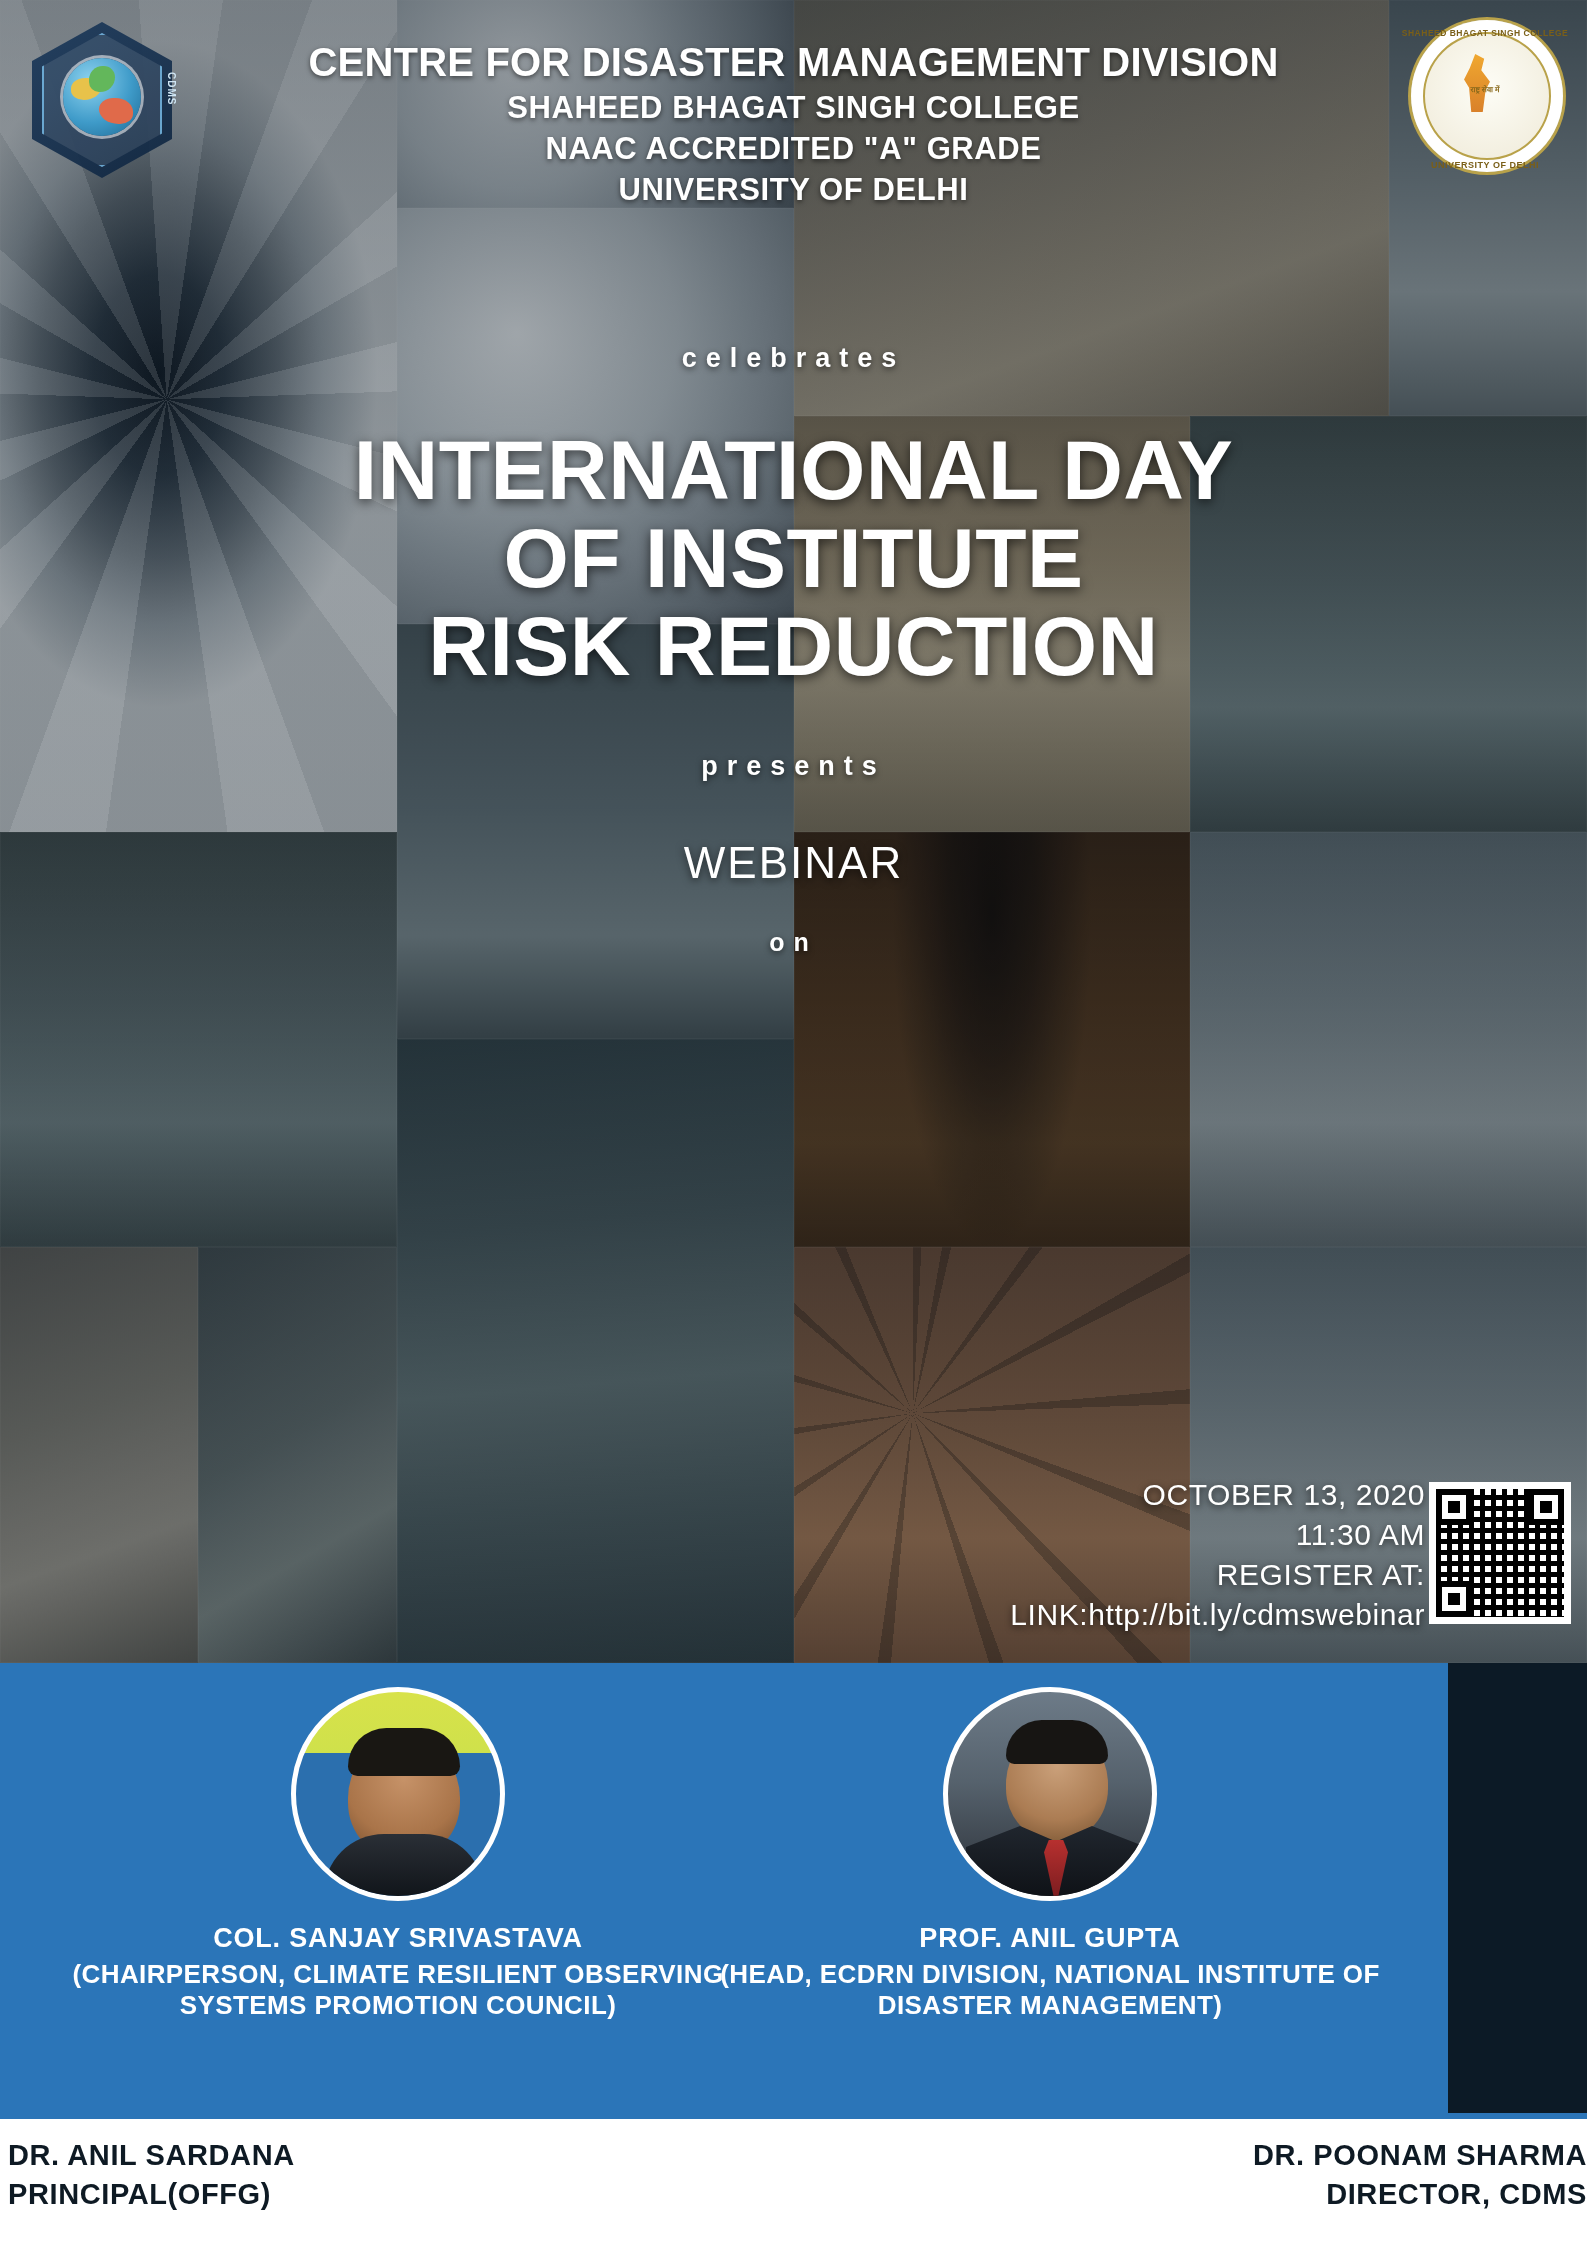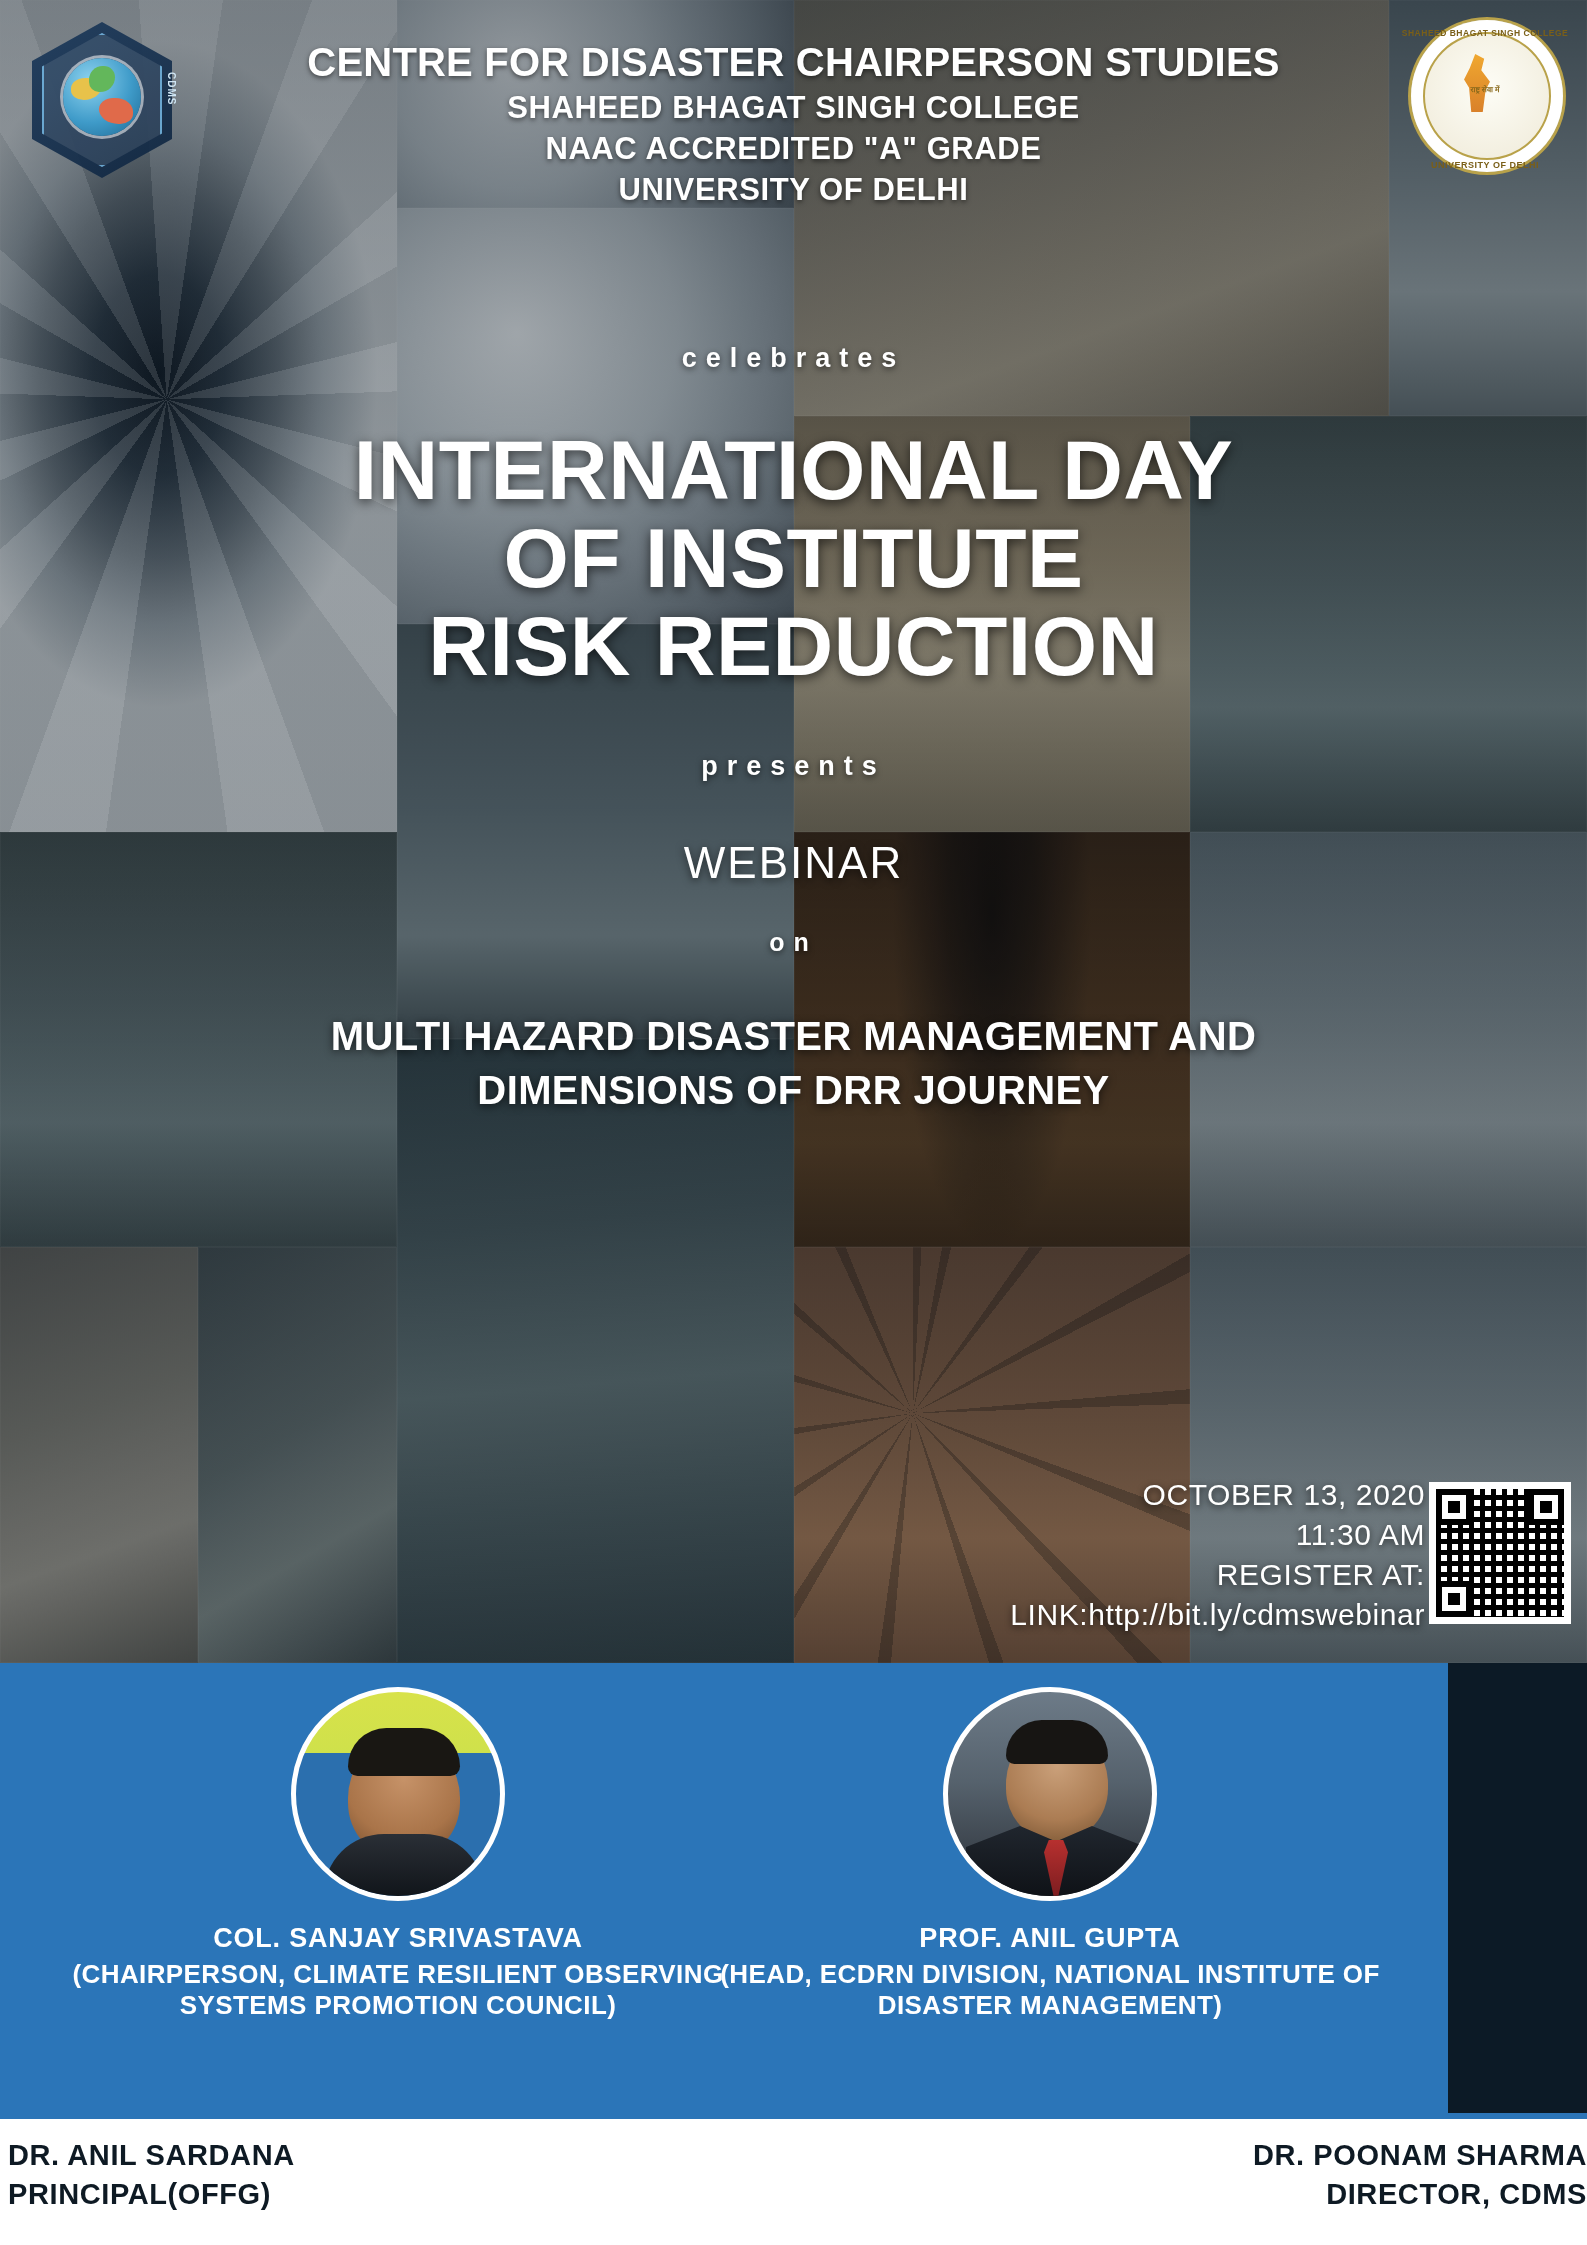--- a/index.html
+++ b/index.html
@@ -358,21 +358,21 @@
     <div class="logo-cdms">
       <div class="hex"></div>
       <div class="hex-in"></div>
       <div class="globe">
         <div class="globe-g"></div>
       </div>
       <div class="logo-cdms-label">CDMS</div>
     </div>
 
     <div class="hdr-text">
-      <div class="hdr-line1">CENTRE FOR DISASTER CHAIRPERSON STUDIES</div>
+      <div class="hdr-line1">CENTRE FOR DISASTER MANAGEMENT DIVISION</div>
       <div class="hdr-line2">SHAHEED BHAGAT SINGH COLLEGE</div>
       <div class="hdr-line3">NAAC ACCREDITED "A" GRADE</div>
       <div class="hdr-line4">UNIVERSITY OF DELHI</div>
     </div>
 
     <div class="logo-seal">
       <div class="seal"></div>
       <div class="seal-top">SHAHEED BHAGAT SINGH COLLEGE</div>
       <div class="seal-fig"></div>
       <div class="seal-mid">राष्ट्र सेवा में</div>
@@ -383,24 +383,20 @@
   <div class="content">
     <div class="celebrates">celebrates</div>
     <div class="title">
       <div>INTERNATIONAL DAY</div>
       <div>OF INSTITUTE</div>
       <div>RISK REDUCTION</div>
     </div>
     <div class="presents">presents</div>
     <div class="webinar">WEBINAR</div>
     <div class="on">on</div>
-    <div class="subject">
-      <div>MULTI HAZARD DISASTER MANAGEMENT AND</div>
-      <div>DIMENSIONS OF DRR JOURNEY</div>
-    </div>
   </div>
 
   <div class="details">
     <div>OCTOBER 13, 2020</div>
     <div>11:30 AM</div>
     <div>REGISTER AT:</div>
     <div>LINK:http://bit.ly/cdmswebinar</div>
   </div>
 
   <div class="qr">

